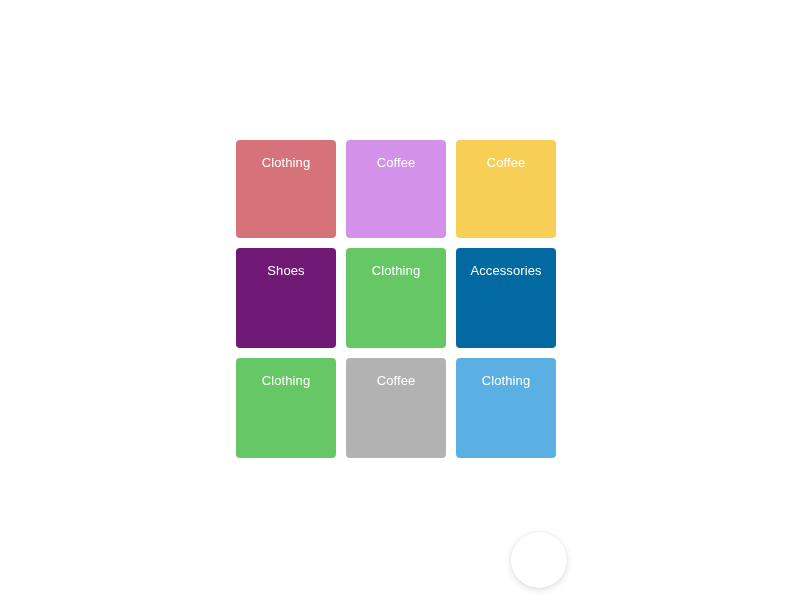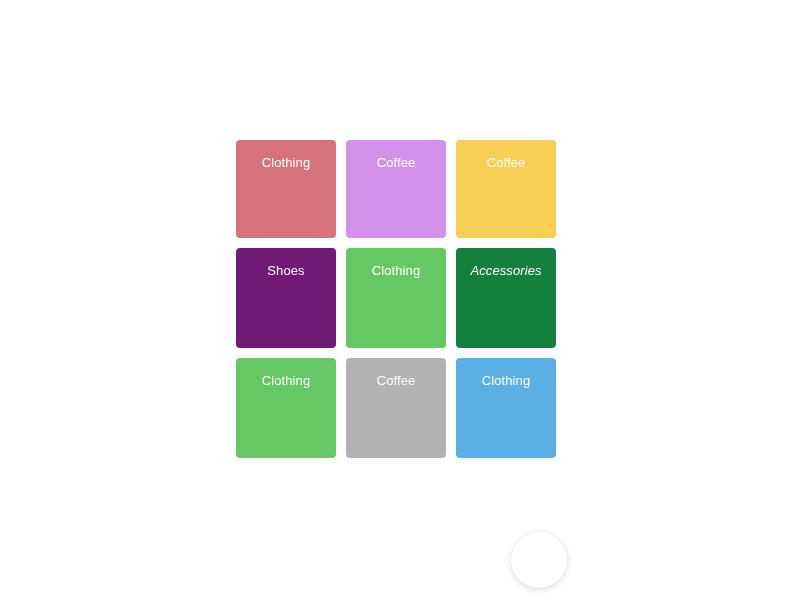--- a/index.html
+++ b/index.html
@@ -74,21 +74,21 @@
     </div>
     <div class="tile" style="background: rgb(248, 207, 85);">
       <div class="tile-label">Coffee</div>
     </div>
     <div class="tile" style="background: #701a75;">
       <div class="tile-label">Shoes</div>
     </div>
     <div class="tile" style="background: rgb(102, 200, 100);">
       <div class="tile-label">Clothing</div>
     </div>
-    <div class="tile" style="background: #15803d; font-style: italic;">
+    <div class="tile" style="background: #0369a1;">
       <div class="tile-label">Accessories</div>
     </div>
     <div class="tile" style="background: rgb(102, 200, 100);">
       <div class="tile-label">Clothing</div>
     </div>
     <div class="tile" style="background: rgb(178, 178, 178);">
       <div class="tile-label">Coffee</div>
     </div>
     <div class="tile" style="background: rgb(91, 176, 227);">
       <div class="tile-label">Clothing</div>

